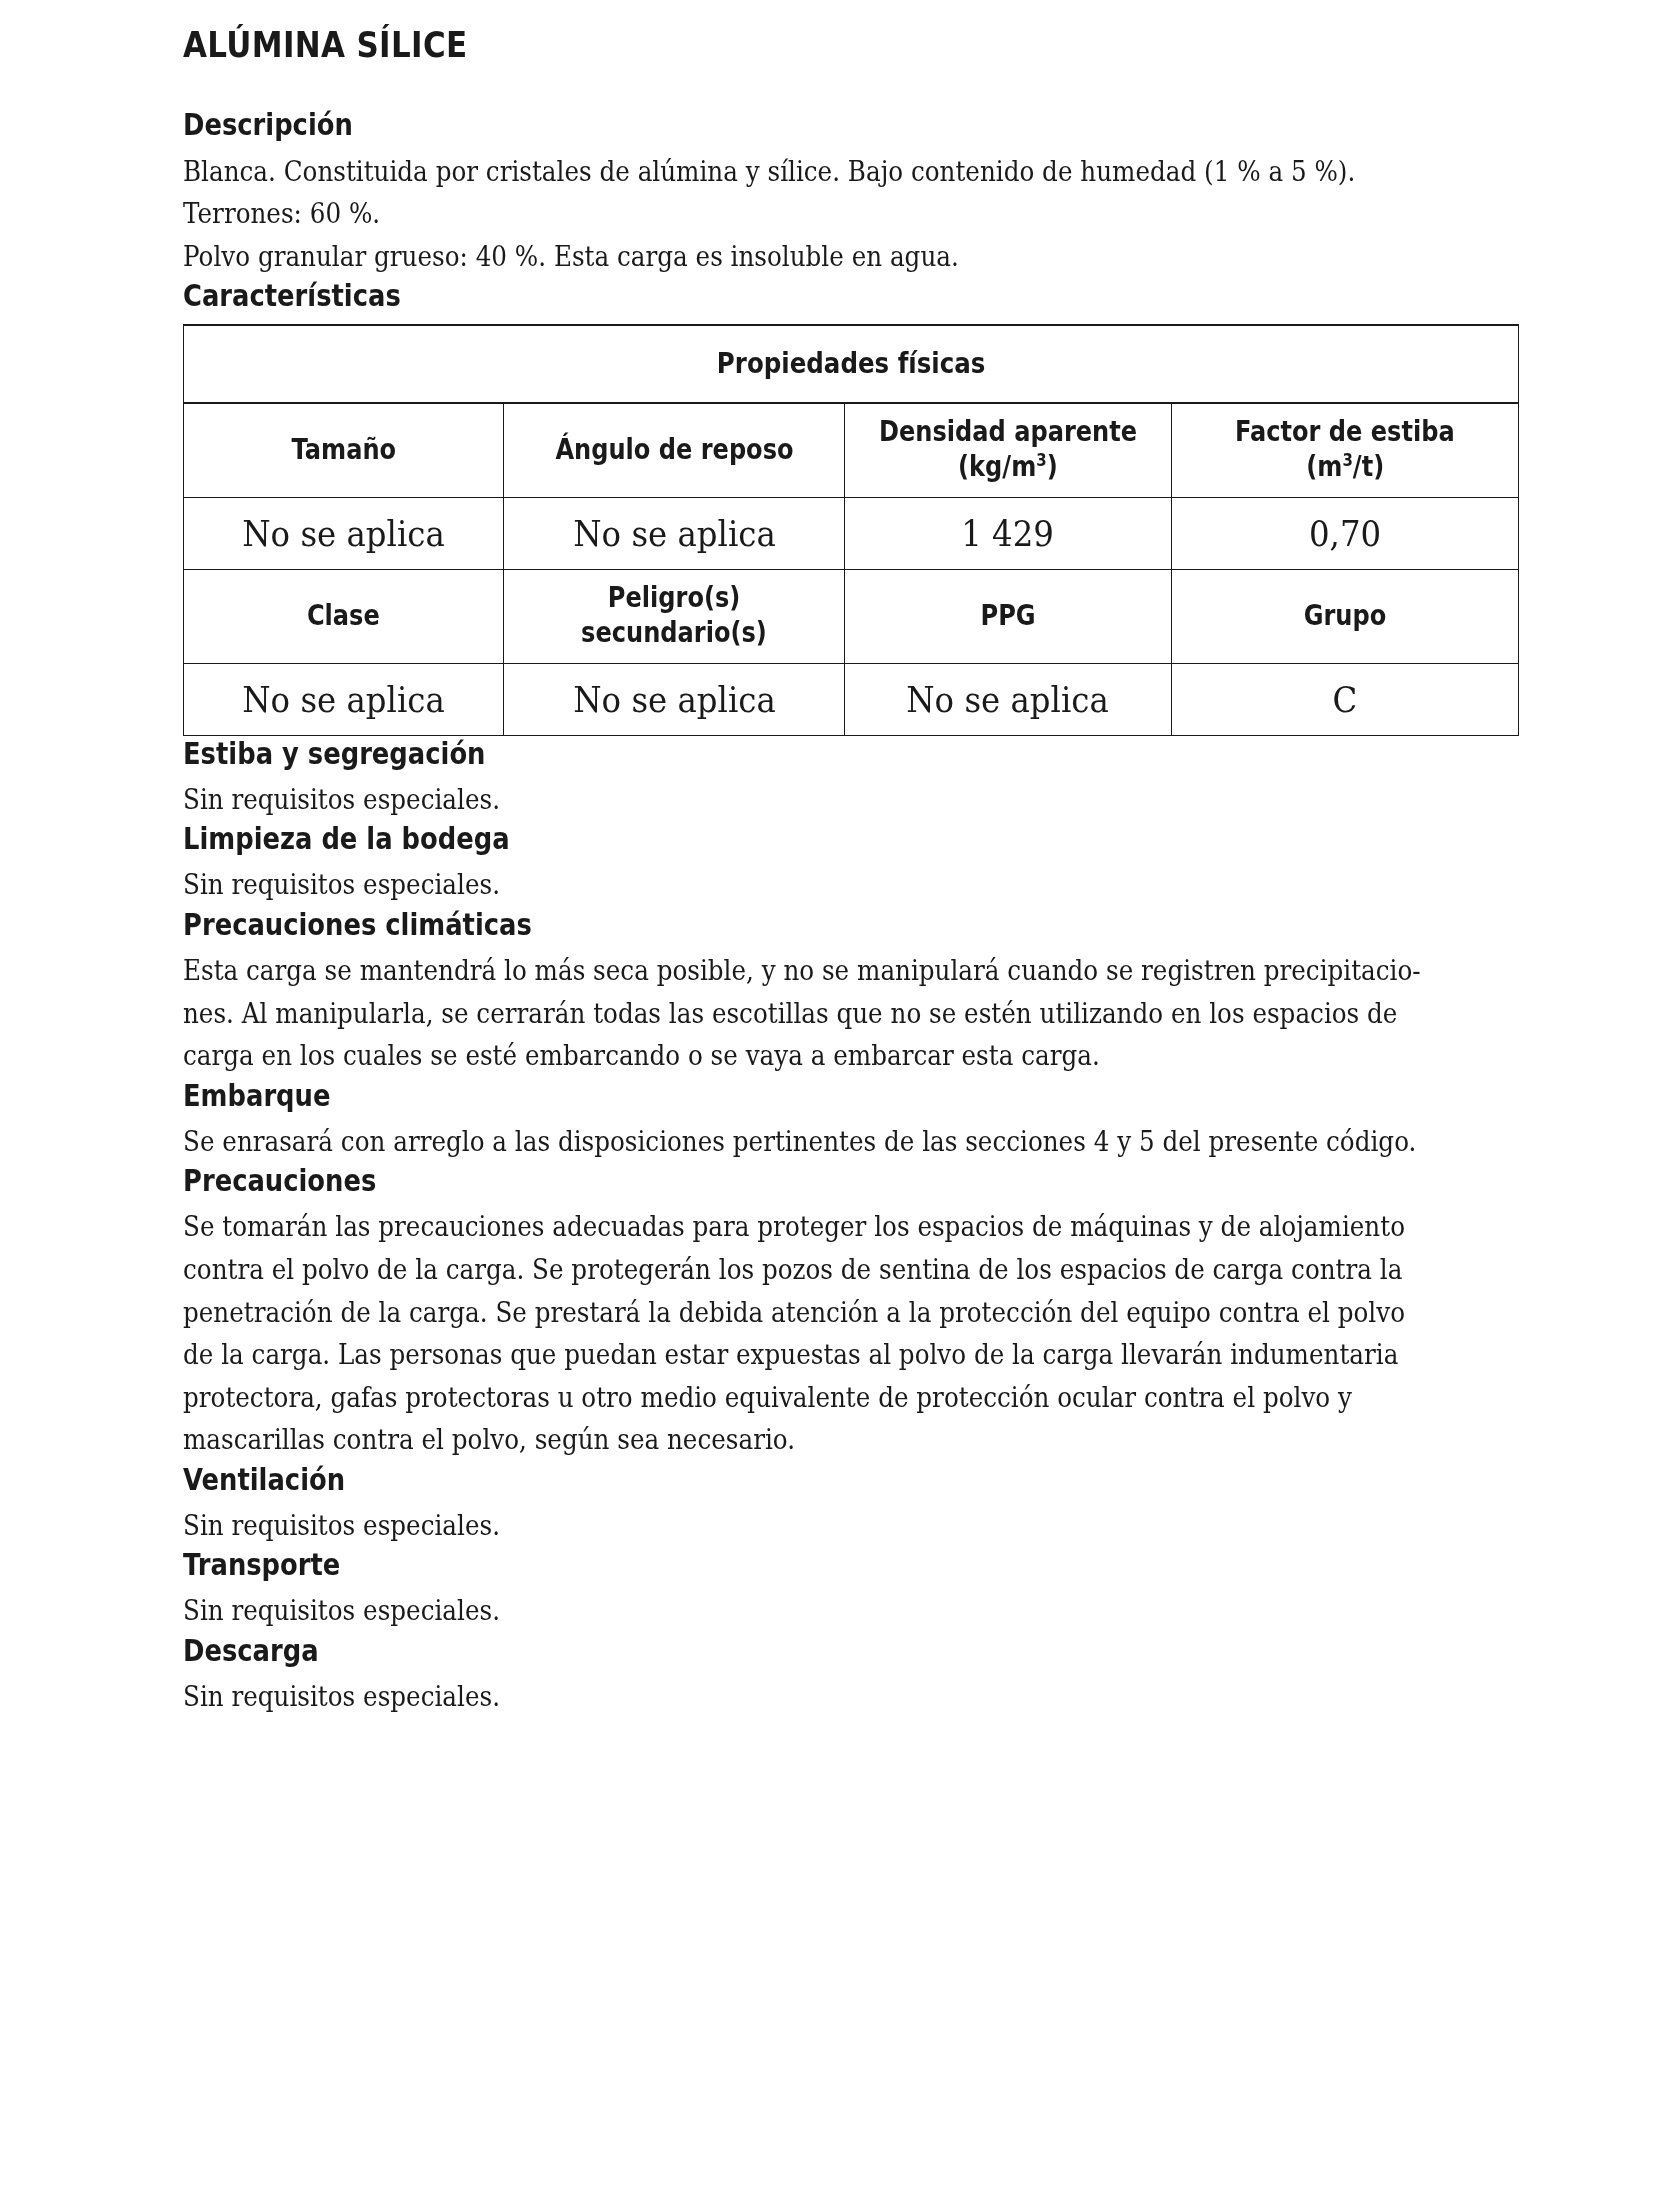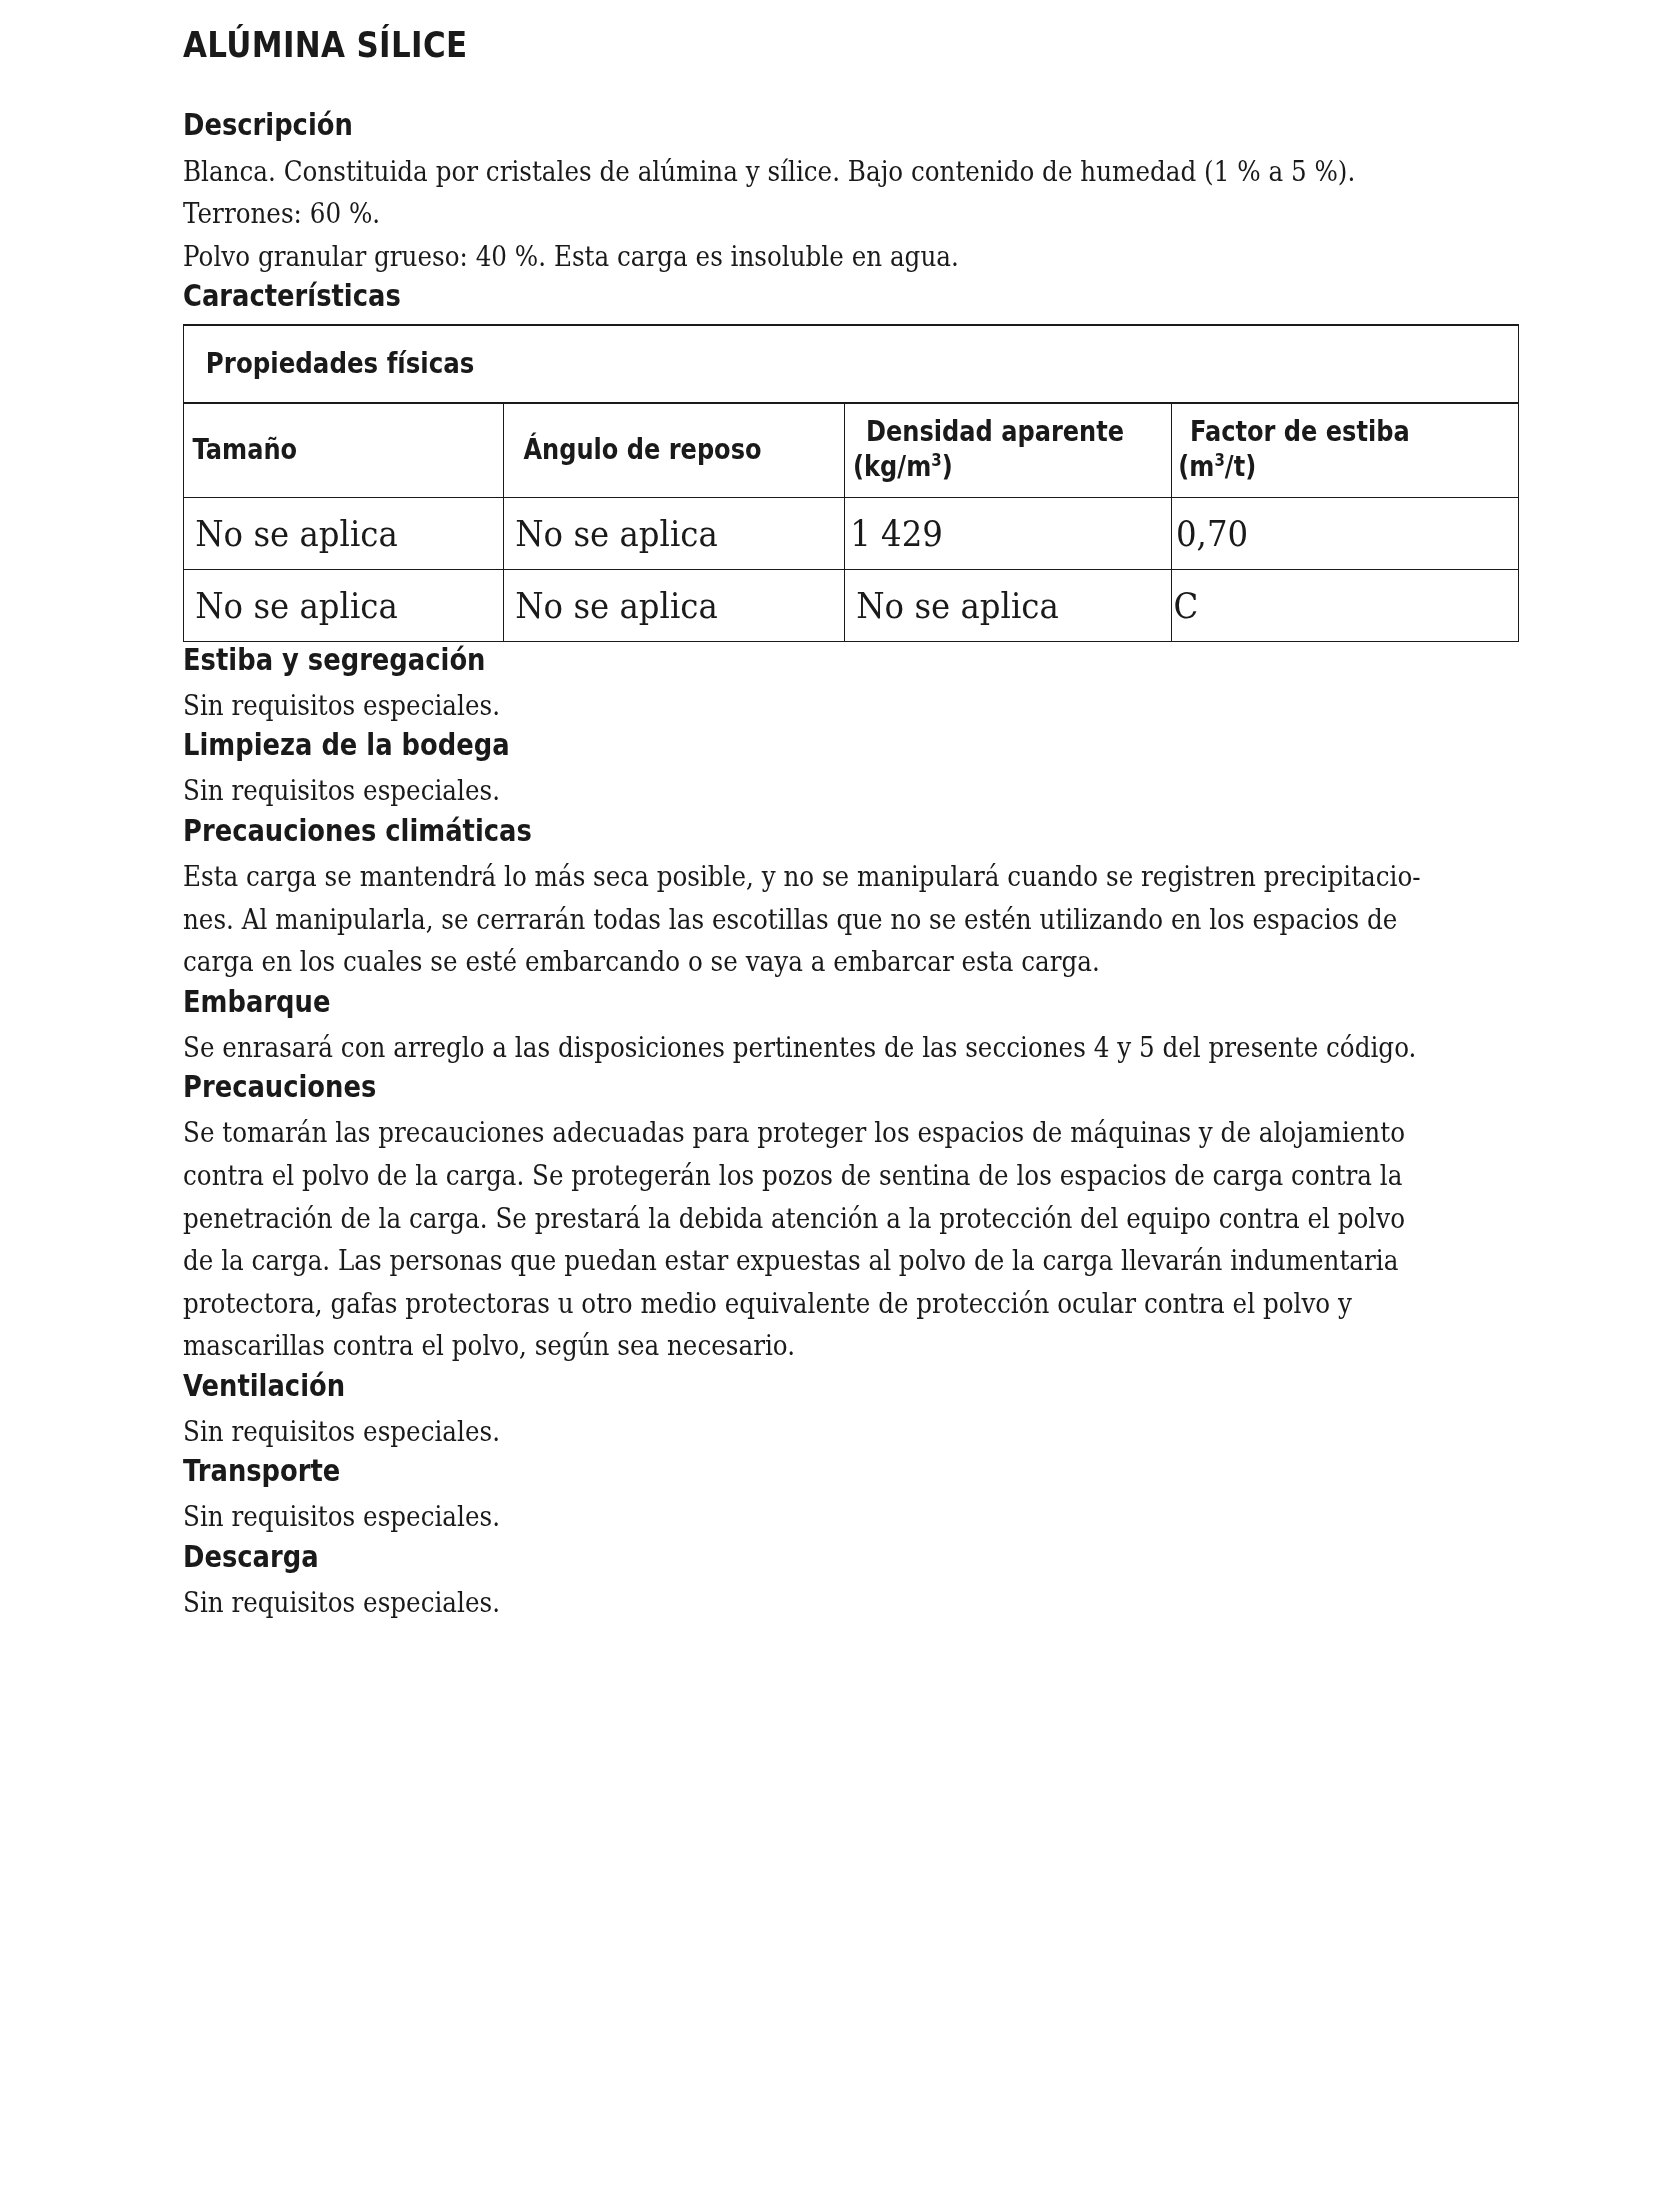--- a/index.html
+++ b/index.html
@@ -71,20 +71,21 @@
 
   table.props {
     border-collapse: collapse;
     width: 1336px;
     table-layout: fixed;
     margin: 0 0 0 0;
     background: #fff;
   }
   table.props td, table.props th {
     border: 1.6px solid #1a1a1a;
+    text-align: center;
     vertical-align: middle;
     padding: 0;
   }
   .band {
     font-family: "DejaVu Sans", sans-serif;
     font-weight: bold;
     font-size: 28.5px;
     height: 76px;
     border-top-width: 2.4px !important;
     border-bottom-width: 2.4px !important;
@@ -164,20 +165,29 @@
             <span class="sq"><span>(m</span><sup>3</sup><span>/t)</span></span>
           </td>
         </tr>
         <tr>
           <td class="val"><span class="sq">No se aplica</span></td>
           <td class="val"><span class="sq">No se aplica</span></td>
           <td class="val"><span class="sq">1 429</span></td>
           <td class="val"><span class="sq">0,70</span></td>
         </tr>
         <tr>
+          <td class="hdr"><span class="sq">Clase</span></td>
+          <td class="hdr">
+            <span class="sq">Peligro(s)</span><br>
+            <span class="sq">secundario(s)</span>
+          </td>
+          <td class="hdr"><span class="sq">PPG</span></td>
+          <td class="hdr"><span class="sq">Grupo</span></td>
+        </tr>
+        <tr>
           <td class="val"><span class="sq">No se aplica</span></td>
           <td class="val"><span class="sq">No se aplica</span></td>
           <td class="val"><span class="sq">No se aplica</span></td>
           <td class="val"><span class="sq">C</span></td>
         </tr>
       </tbody>
     </table>
   </div>
 
 

